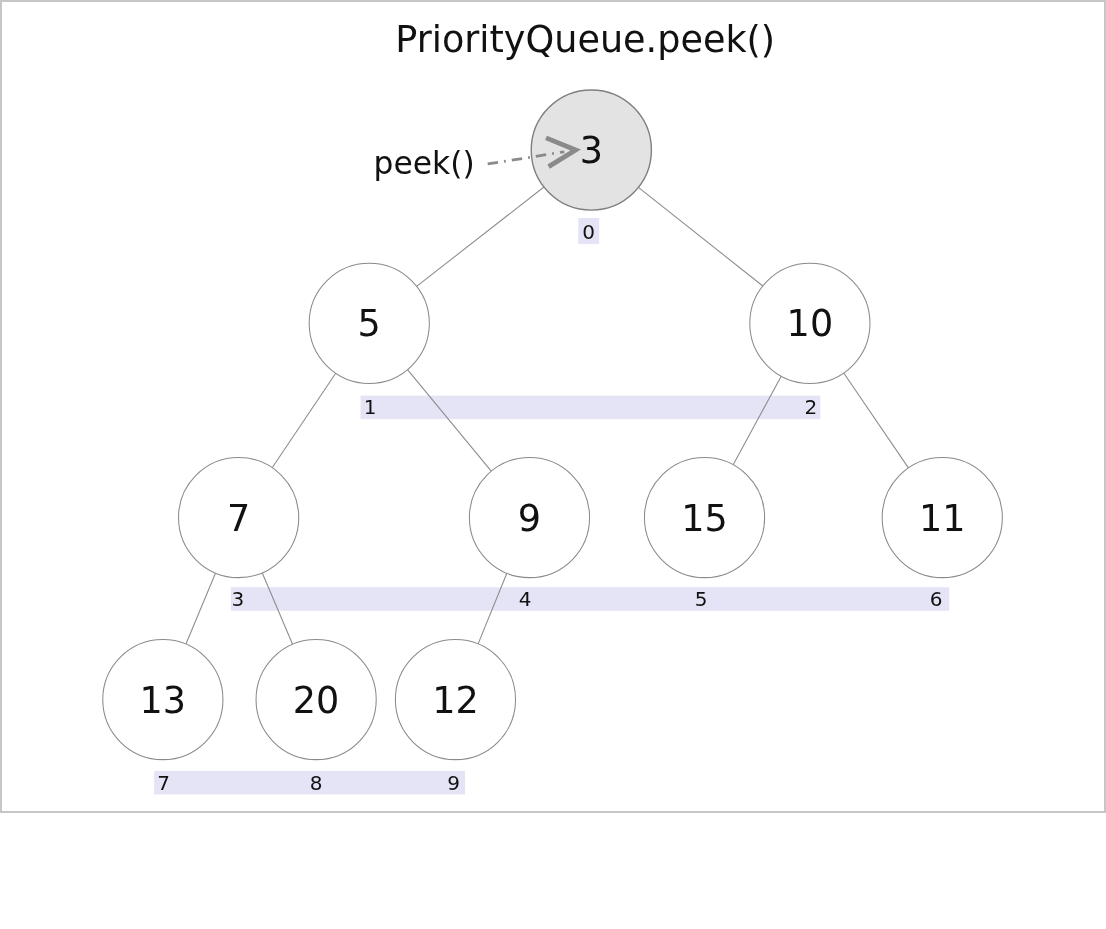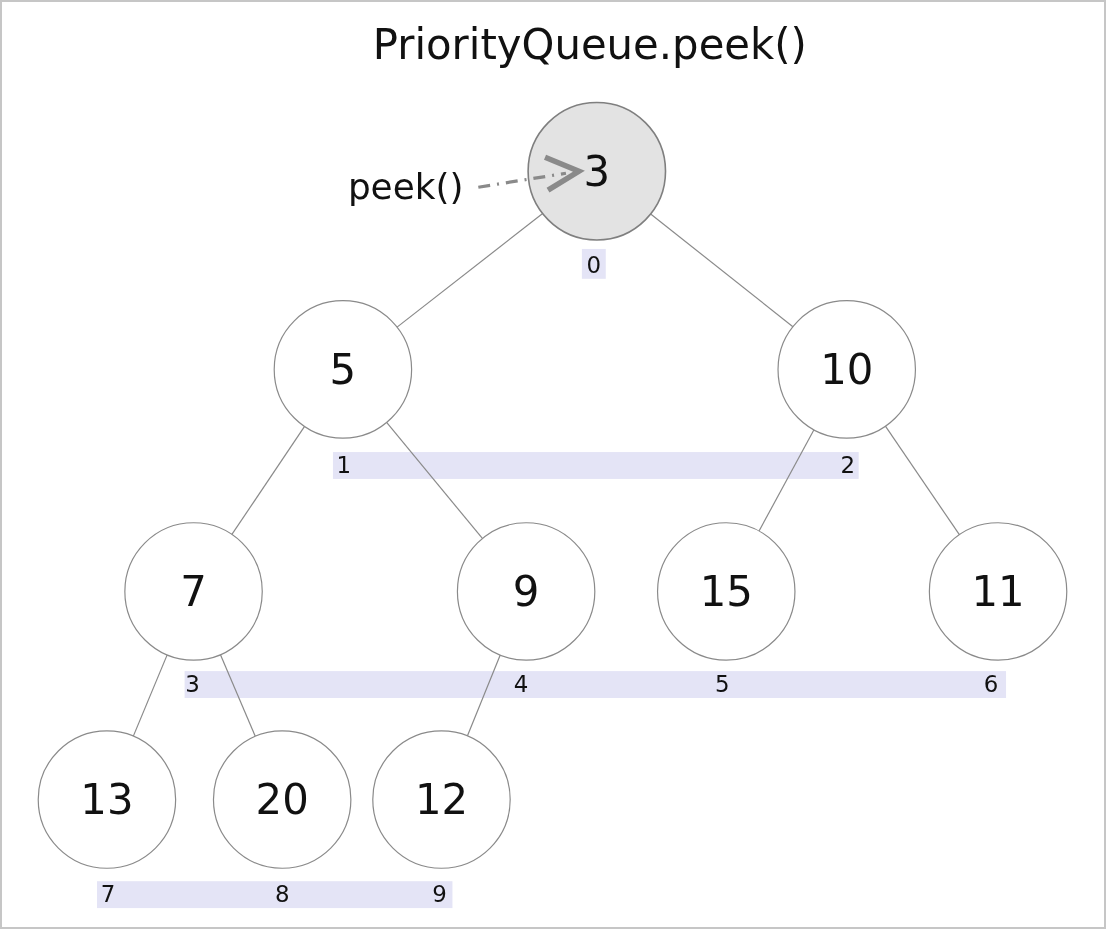--- a/index.html
+++ b/index.html
@@ -1,19 +1,19 @@
 <!DOCTYPE html>
 <html><head>
 <meta charset="utf-8">
 <style>
   html, body { margin: 0; padding: 0; background: #ffffff; }
   .page {
     position: relative;
     width: 1106px;
-    height: 929px;
+    height: 813px;
     box-sizing: border-box;
     background: #ffffff;
     border: 2px solid #c6c6c6;
     overflow: hidden;
     font-family: "DejaVu Sans", sans-serif;
   }
   .page svg {
     position: absolute;
     left: 0; top: 0;
     width: 100%; height: 100%;

